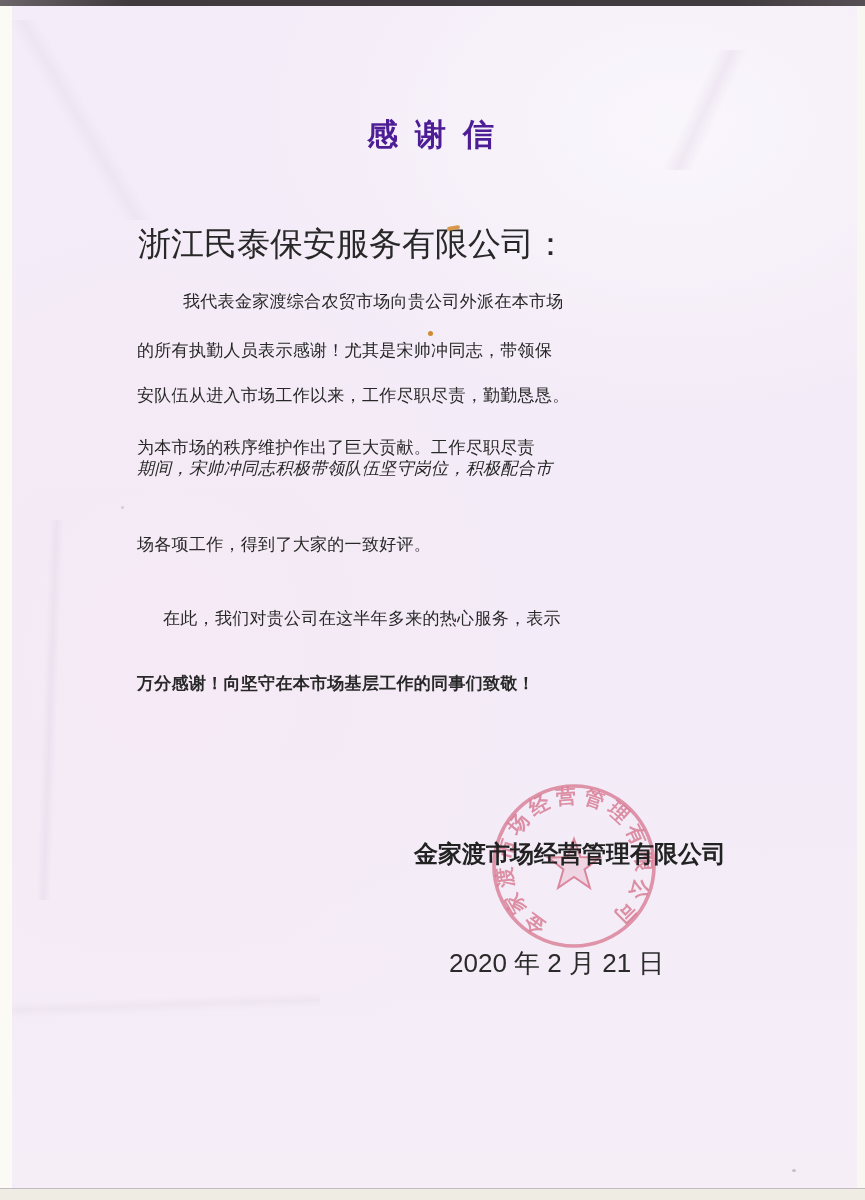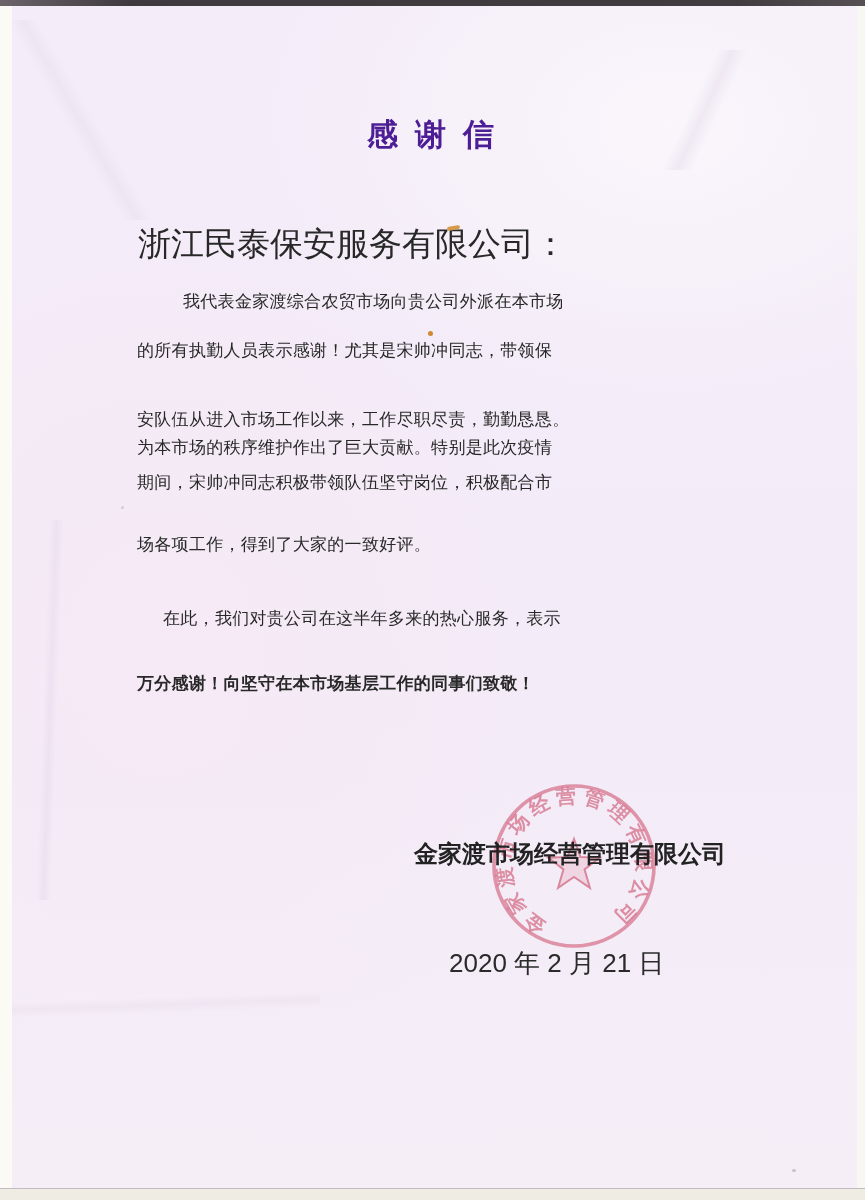--- a/index.html
+++ b/index.html
@@ -68,23 +68,23 @@
   </svg>
 
   <div class="txt title">感谢信</div>
 
   <div class="txt salutation">浙江民泰保安服务有限公司：</div>
   <div class="mark-orange-dash"></div>
   <div class="mark-orange-dot"></div>
 
   <div class="txt bodyline" style="left:183px;top:290px;">我代表金家渡综合农贸市场向贵公司外派在本市场</div>
   <div class="txt bodyline" style="left:137px;top:339px;">的所有执勤人员表示感谢！尤其是宋帅冲同志，带领保</div>
-  <div class="txt bodyline" style="left:137px;top:408px;">安队伍从进入市场工作以来，工作尽职尽责，勤勤恳恳。</div>
-  <div class="txt bodyline" style="left:137px;top:436px;">为本市场的秩序维护作出了巨大贡献。特别是此次疫情</div>
-  <div class="txt bodyline" style="left:137px;top:471px;">期间，宋帅冲同志积极带领队伍坚守岗位，积极配合市</div>
+  <div class="txt bodyline" style="left:137px;top:384px;">安队伍从进入市场工作以来，工作尽职尽责，勤勤恳恳。</div>
+  <div class="txt bodyline" style="left:137px;top:436px;">为本市场的秩序维护作出了巨大贡献。工作尽职尽责</div>
+  <div class="txt bodyline" style="left:137px;top:457px;font-style:italic;">期间，宋帅冲同志积极带领队伍坚守岗位，积极配合市</div>
   <div class="txt bodyline" style="left:137px;top:533px;">场各项工作，得到了大家的一致好评。</div>
 
   <div class="txt bodyline" style="left:163px;top:591px;margin-top:16px;">在此，我们对贵公司在这半年多来的热心服务，表示</div>
   <div class="txt bodyline" style="left:137px;top:672px;font-weight:bold;">万分感谢！向坚守在本市场基层工作的同事们致敬！</div>
 
   <div class="txt sig">金家渡市场经营管理有限公司</div>
   <div class="txt date">2020 年 2 月 21 日</div>
 
   <div class="speck1"></div>
   <div class="speck2"></div>

